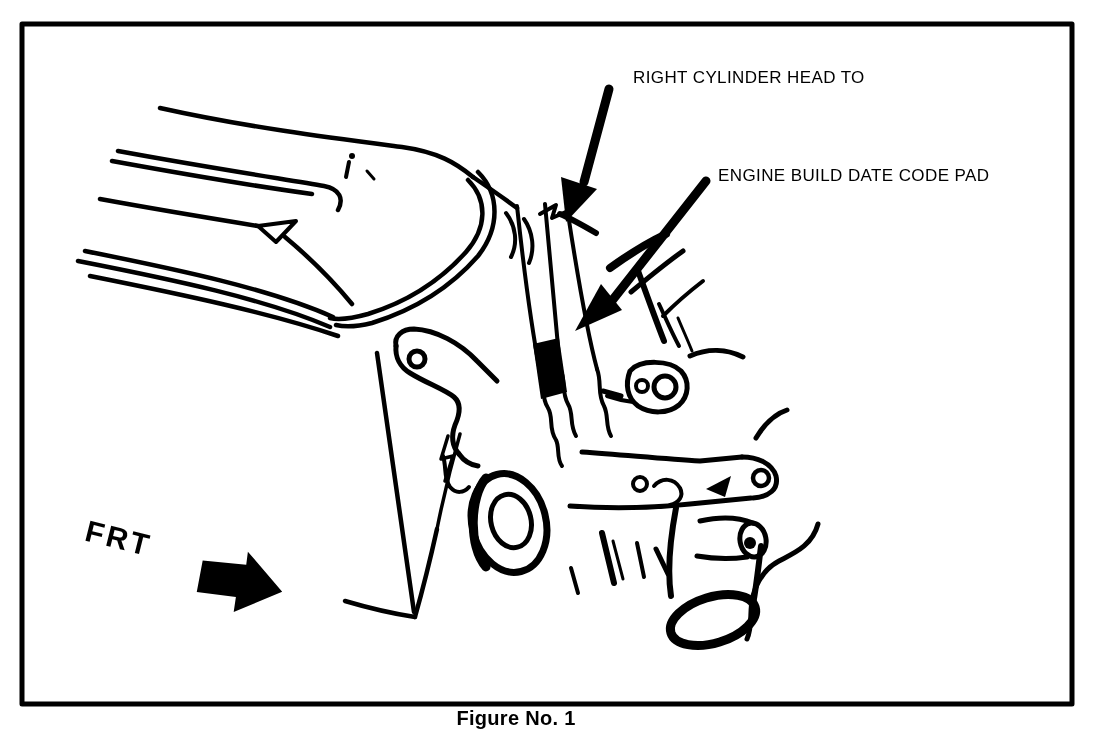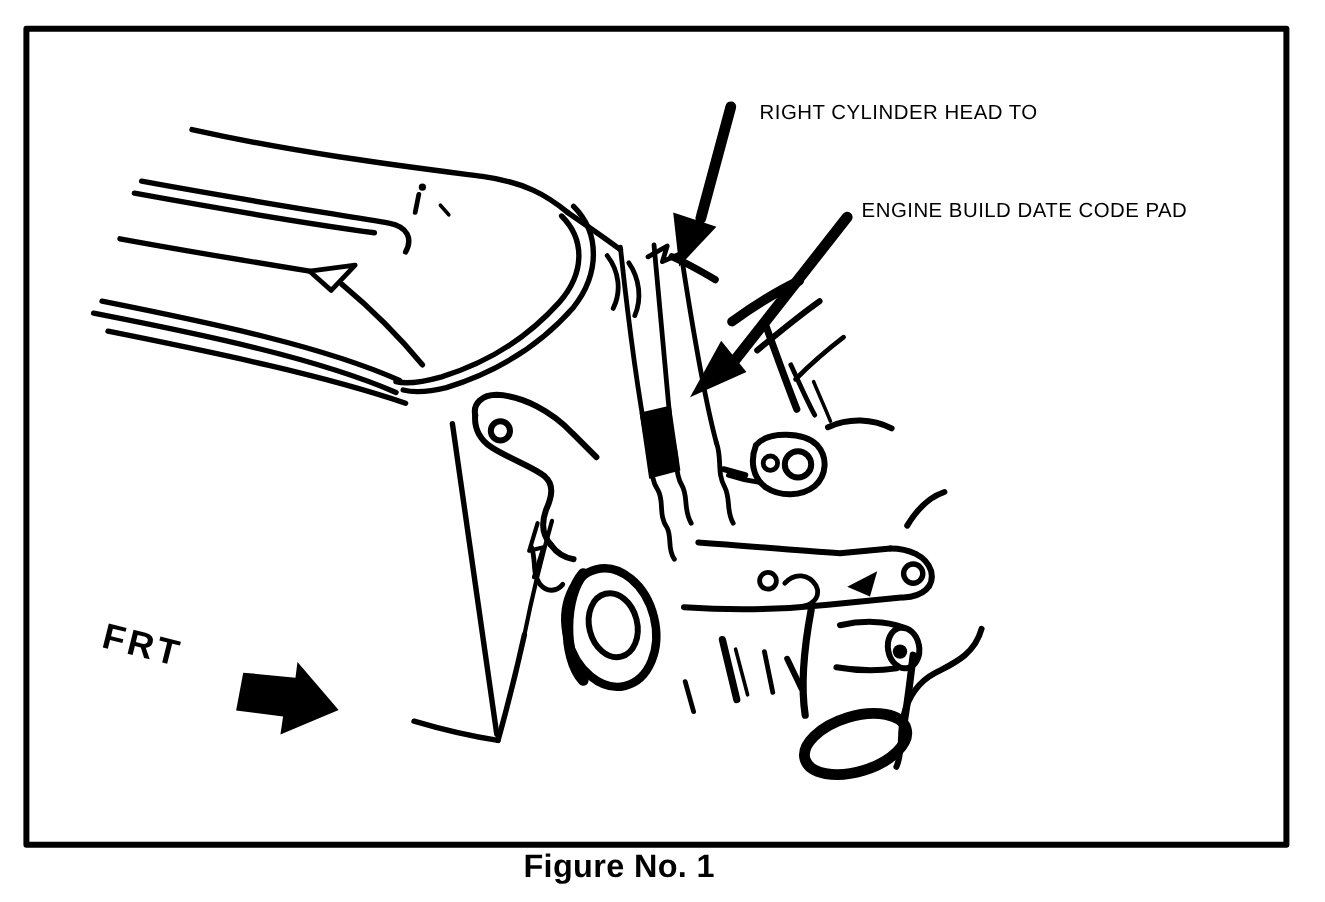--- a/index.html
+++ b/index.html
@@ -5,21 +5,21 @@
   html,body{margin:0;padding:0;background:#ffffff;}
   body{width:1104px;height:752px;overflow:hidden;
        font-family:"Liberation Sans", sans-serif;color:#000;}
   #stage{position:relative;width:1104px;height:752px;background:#fff;}
   #lineart{position:absolute;left:0;top:0;width:1104px;height:752px;}
   .callout{position:absolute;font-size:17px;line-height:22px;font-weight:400;
            letter-spacing:.4px;white-space:nowrap;}
   .frt{position:absolute;left:90px;top:514px;font-size:30px;font-weight:700;
        letter-spacing:3px;transform:rotate(14deg);transform-origin:left top;}
   .caption{position:absolute;left:0;top:707px;width:1032px;text-align:center;
-           font-size:27px;font-weight:700;letter-spacing:.3px;}
+           font-size:20px;font-weight:700;letter-spacing:.3px;}
 </style>
 </head>
 <body>
 
 <div id="stage">
 
   <svg id="lineart" viewBox="0 0 1104 752" xmlns="http://www.w3.org/2000/svg">
     <g stroke="#000" fill="none" stroke-linecap="round" stroke-linejoin="round">
 
       <rect x="22" y="24" width="1050" height="680" stroke-width="5"></rect>
@@ -140,21 +140,21 @@
 
       <g>
         <path d="M706,181 L611,302" stroke-width="9"></path>
         <polygon points="575,331 601,284 622,310" fill="#000" stroke="none"></polygon>
       </g>
 
       <polygon transform="translate(206,549) rotate(16)" points="0,12 43,4 41,-9 85,20 44,53 42,38 3,44" fill="#000" stroke="none"></polygon>
     </g>
   </svg>
 
-  <div class="callout" style="left:633px;top:83px;">
+  <div class="callout" style="left:633px;top:67px;">
     <div>RIGHT CYLINDER HEAD TO</div>
   </div>
 
   <div class="callout" style="left:718px;top:165px;">ENGINE BUILD DATE CODE PAD</div>
 
   <div class="frt">FRT</div>
 
   <div class="caption">Figure No. 1</div>
 
 </div>

